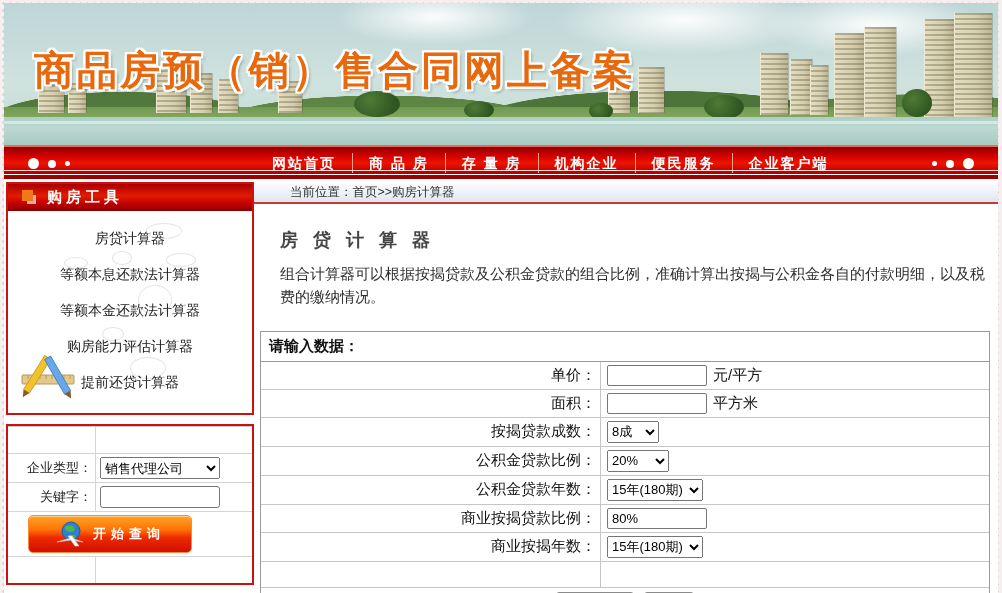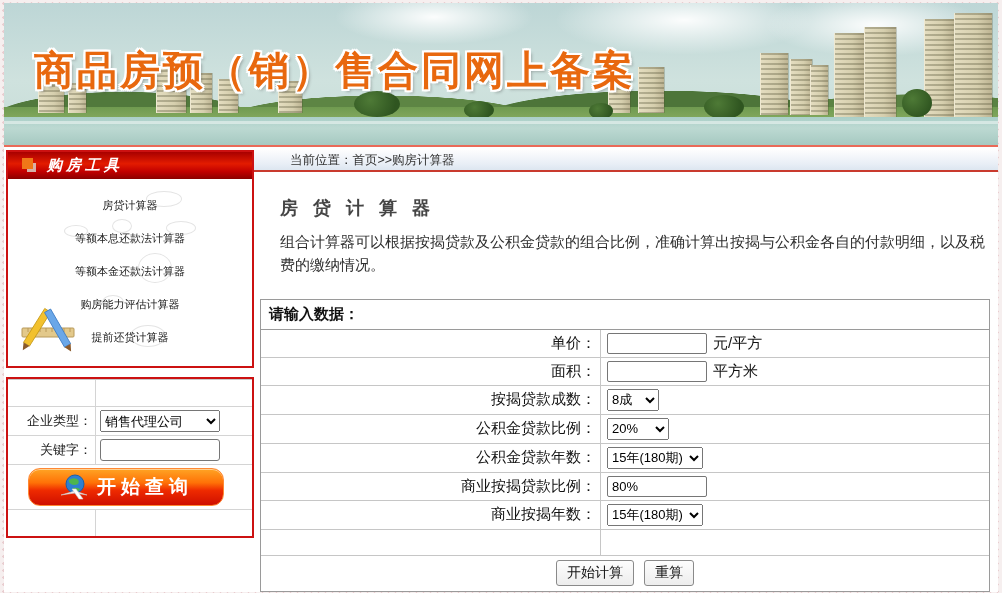--- a/index.html
+++ b/index.html
@@ -66,42 +66,42 @@
 
   
   .panel { border:2px solid #cc1111; background:#fff; margin-bottom:9px; }
   .panel-head { height:27px; display:flex; align-items:center; padding-left:14px;
     background:linear-gradient(#a80000 0%, #e31b00 45%, #c20000 75%, #930000 100%);
     border-bottom:1px solid #8c0000; }
   .sq-icon { position:relative; width:15px; height:14px; margin-right:10px; flex:none; }
   .sq-icon i { position:absolute; display:block; }
   .sq-icon .sq1 { left:0; top:0; width:11px; height:11px; background:#f07818; }
   .sq-icon .sq2 { left:5px; top:5px; width:9px; height:9px; background:#d8cfc4; opacity:.85; }
-  .panel-title { color:#fff; font-weight:bold; font-size:15px; letter-spacing:4px;font-style:italic; }
+  .panel-title { color:#fff; font-weight:bold; font-size:15px; letter-spacing:4px; }
 
   .tools-body { position:relative; padding:10px 0 12px; overflow:hidden; }
   .deco-circle { position:absolute; border:1px solid #e4e4e4; border-radius:50%; }
-  .tool-link { position:relative; display:block; text-align:center; font-size:11px;
+  .tool-link { position:relative; display:block; text-align:center; font-size:14px;
     color:#222; text-decoration:none; padding:9px 0; cursor:pointer; z-index:2; }
   .pencils { position:absolute; left:8px; bottom:8px; z-index:1; }
 
   .ent-body { border-top:1px solid #c9c9c9; }
   .ent-row { display:flex; align-items:center; border-bottom:1px solid #d4d4d4; min-height:28px; }
   .ent-row:last-child { border-bottom:none; }
   .ent-c1 { width:88px; flex:none; text-align:right; font-size:13px; color:#222;
     align-self:stretch; display:flex; align-items:center; justify-content:flex-end;
     border-right:1px solid #d4d4d4; padding-right:3px; }
   .ent-c2 { flex:1; padding:3px 6px 3px 4px; }
   .ent-select { width:120px; height:22px; font-size:13px; font-family:inherit; }
   .ent-input { width:120px; height:22px; border:1px solid #767676; border-radius:3px;
     font-size:13px; padding:0 4px; font-family:inherit; }
   .query-btn { display:flex; align-items:center; justify-content:center; gap:8px;
-    width:196px; height:38px; margin:3px 0 3px 20px; border:1px solid #ff8833; border-radius:12px;
+    width:164px; height:38px; margin:3px 0 3px 20px; border:1px solid #ff8833; border-radius:5px;
     background:linear-gradient(#ffa424 0%, #ff7207 38%, #ee2a00 60%, #cf0f00 100%);
-    color:#fff; font-weight:bold; font-size:19px; letter-spacing:5px; cursor:pointer;
+    color:#fff; font-weight:bold; font-size:13px; letter-spacing:5px; cursor:pointer;
     box-shadow:inset 0 1px 0 rgba(255,255,255,.5); font-family:inherit; }
 
   
   .breadcrumb { height:22px; display:flex; align-items:center; padding-left:36px;
     background:linear-gradient(#fdfdfe 0%, #e8eef6 70%, #dde6f0 100%);
     border-bottom:2px solid #c93a2e; font-size:12.5px; color:#333; }
   .content { padding:24px 2px 0 6px; }
   .page-title { font-size:18px; color:#454545; letter-spacing:5px; margin:0 0 10px 20px; }
   .page-desc { font-size:15px; color:#2f2f2f; line-height:1.55; margin:0 0 22px 20px;
     max-width:714px; }
@@ -158,20 +158,41 @@
       <div class="tree" style="left:460px;top:98px;width:30px;height:18px;"></div>
       <div class="tree" style="left:700px;top:92px;width:40px;height:24px;"></div>
       <div class="tree" style="left:898px;top:86px;width:30px;height:28px;"></div>
       <div class="tree" style="left:585px;top:100px;width:24px;height:16px;"></div>
       <div class="lake"></div>
     </div>
     <div class="banner-title">商品房预（销）售合同网上备案</div>
   </div>
   <div class="banner-sep"></div>
 
+  <div class="nav">
+    <div class="dots dots-left">
+      <span class="d-lg"></span>
+        <span class="d-md"></span>
+        <span class="d-sm"></span>
+    </div>
+    <div class="nav-menu">
+      <a class="nav-item">网站首页</a>
+      <a class="nav-item">商 品 房</a>
+      <a class="nav-item">存 量 房</a>
+      <a class="nav-item">机构企业</a>
+      <a class="nav-item">便民服务</a>
+      <a class="nav-item">企业客户端</a>
+    </div>
+    <div class="dots dots-right">
+      <span class="d-sm"></span>
+        <span class="d-md"></span>
+        <span class="d-lg"></span>
+    </div>
+    <div class="nav-lines"></div>
+  </div>
 
   <div class="columns">
 
     <div class="sidebar">
 
       <div class="panel">
         <div class="panel-head">
           <span class="sq-icon">
               <i class="sq2"></i>
               <i class="sq1"></i>

